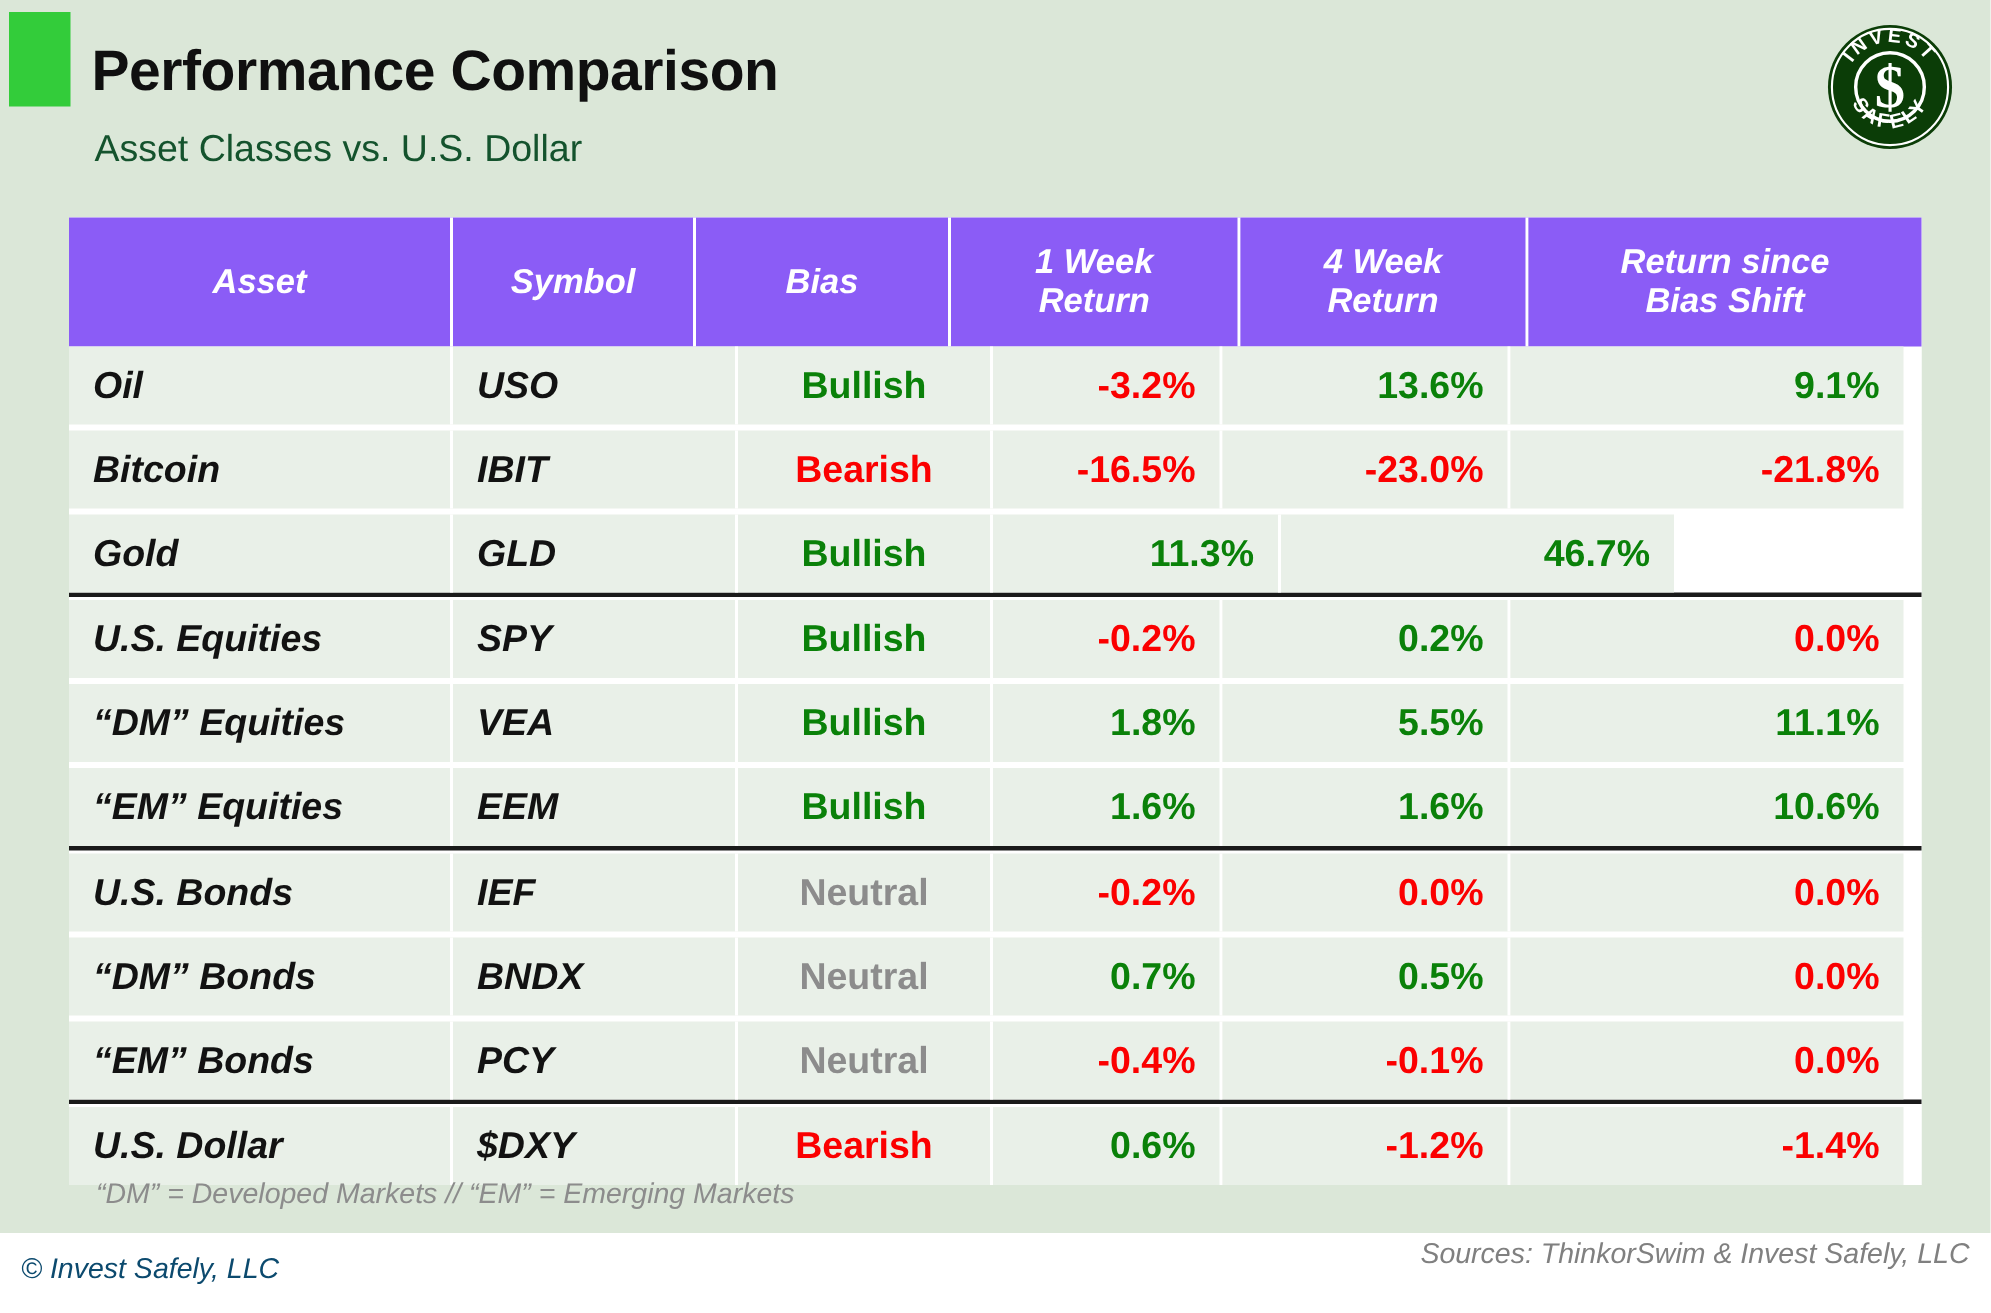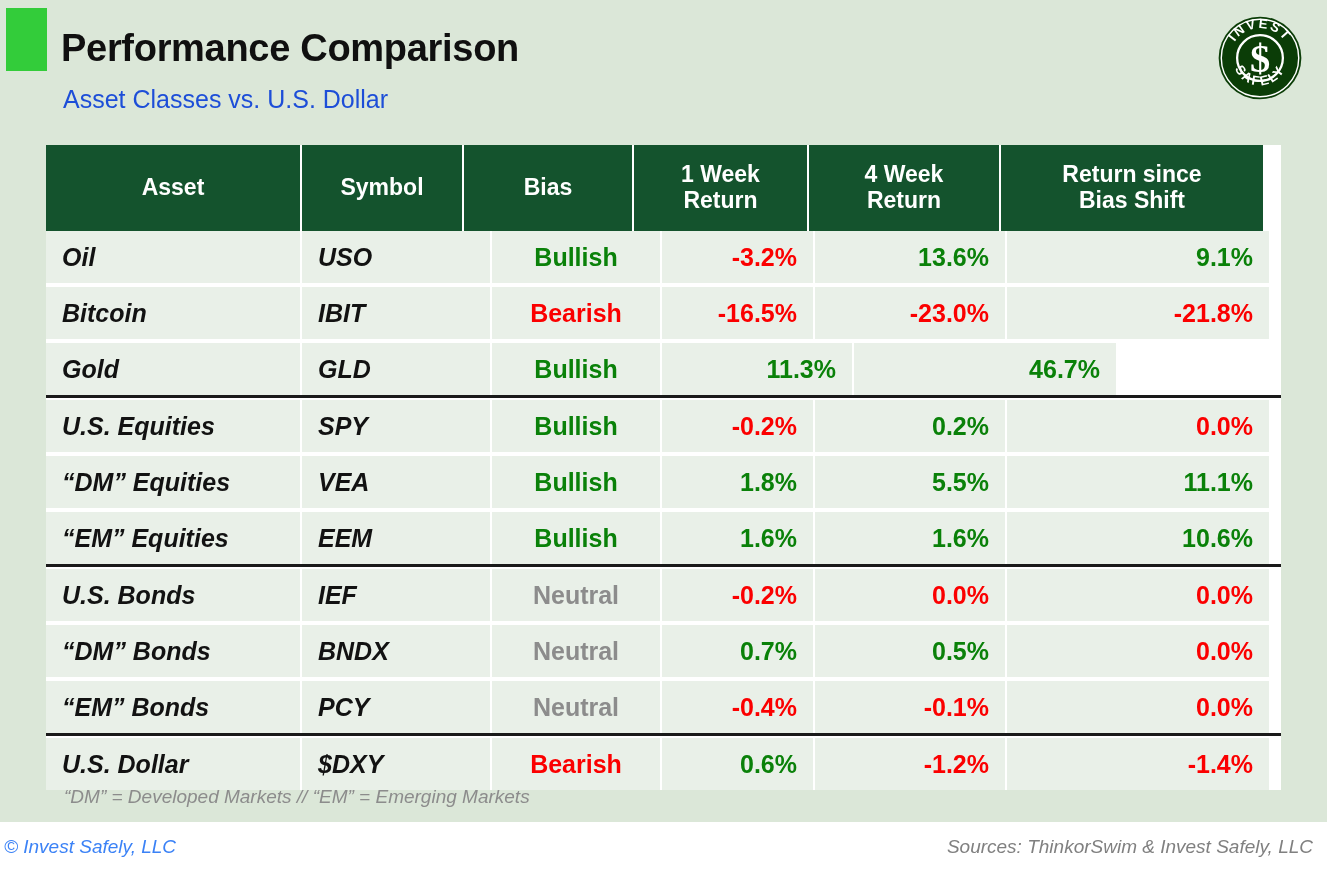--- a/index.html
+++ b/index.html
@@ -51,21 +51,21 @@
     letter-spacing: -0.3px;
     white-space: nowrap;
   }
 
   .subtitle {
     position: absolute;
     left: 63px;
     top: 85px;
     font-size: 25px;
     font-weight: normal;
-    color: #1d4ed8;
+    color: #14532d;
     white-space: nowrap;
   }
 
   
   .logo {
     position: absolute;
     left: 1216px;
     top: 14px;
     width: 88px;
     height: 88px;
@@ -80,30 +80,31 @@
     background: #ffffff;
   }
 
   .trow {
     display: flex;
     width: 100%;
     background: #ffffff;
   }
 
   .thead .cell {
-    background: #14532d;
+    background: #8b5cf6;
     color: #ffffff;
     font-weight: bold;
     font-size: 23px;
     text-align: center;
     justify-content: center;
     height: 86px;
     line-height: 1.12;
     flex-direction: column;
     align-items: center;
+    font-style: italic;
   }
 
   .cell {
     display: flex;
     align-items: center;
     box-sizing: border-box;
     background: #e9f0e8;
     height: 52px;
     padding: 0 16px;
     font-size: 24px;
@@ -116,21 +117,21 @@
   .c-asset  { width: 256px; }
   .c-symbol { width: 190px; }
   .c-bias   { width: 170px; }
   .c-w1     { width: 153px; }
   .c-w4     { width: 192px; }
   .c-shift  { width: 262px; }
 
   .thead .c-asset  { width: 256px; }
   .thead .c-symbol { width: 162px; }
   .thead .c-bias   { width: 170px; }
-  .thead .c-w1     { width: 175px; }
+  .thead .c-w1     { width: 193px; }
   .thead .c-w4     { width: 192px; }
   .thead .c-shift  { width: 262px; }
 
   .rowgap { height: 4px; background: #ffffff; width: 100%; }
   .rowgap.thick {
     height: 5px;
     background: #ffffff;
     border-top: 3px solid #1a1a1a;
     box-sizing: border-box;
   }
@@ -180,31 +181,31 @@
   .footer {
     position: absolute;
     left: 0;
     top: 822px;
     width: 1327px;
     height: 53px;
     background: #ffffff;
   }
   .footer-left {
     position: absolute;
-    left: 4px;
+    left: 14px;
     top: 14px;
     font-size: 19px;
     font-style: italic;
-    color: #3b82f6;
+    color: #0c4a6e;
     white-space: nowrap;
   }
   .footer-right {
     position: absolute;
     right: 14px;
-    top: 14px;
+    top: 4px;
     font-size: 19px;
     font-style: italic;
     color: #808080;
     white-space: nowrap;
   }
 </style>
 </head>
 <body>
 
 <div class="slide">

